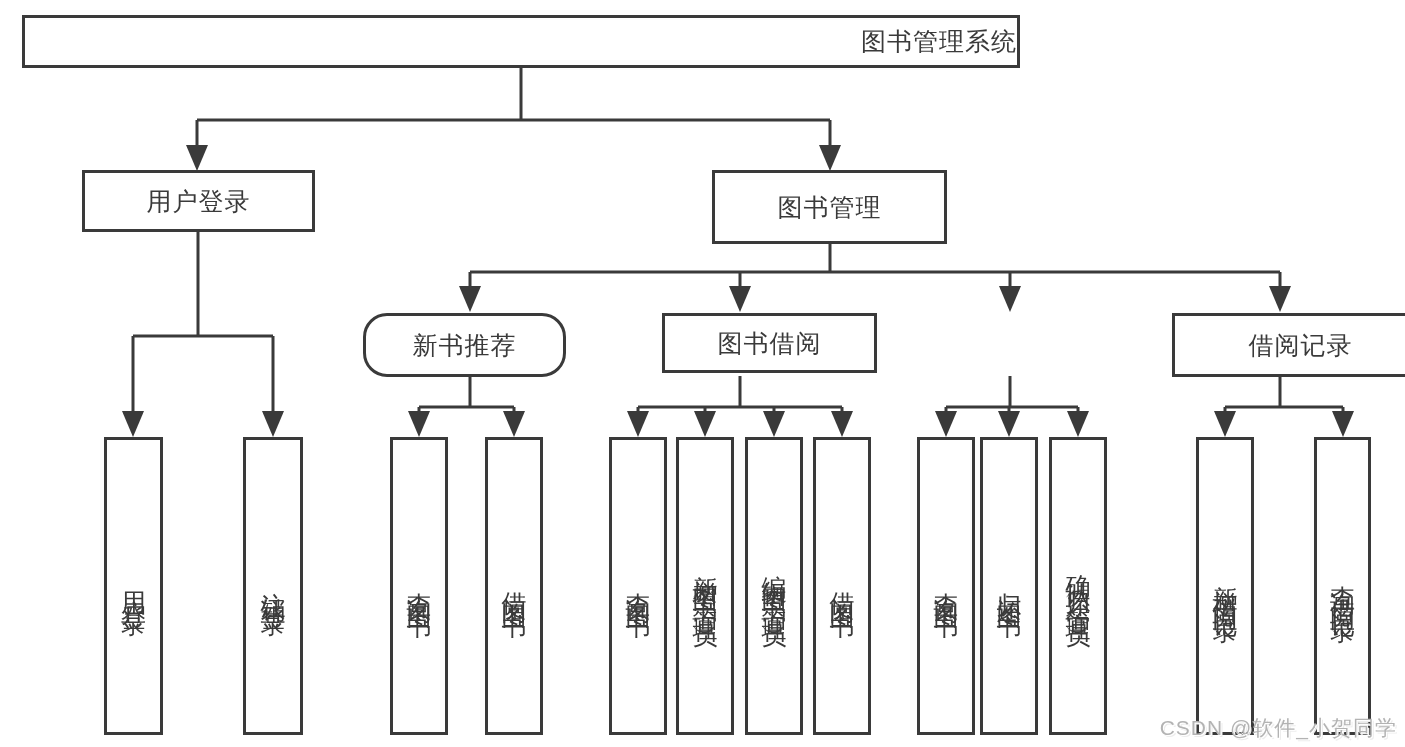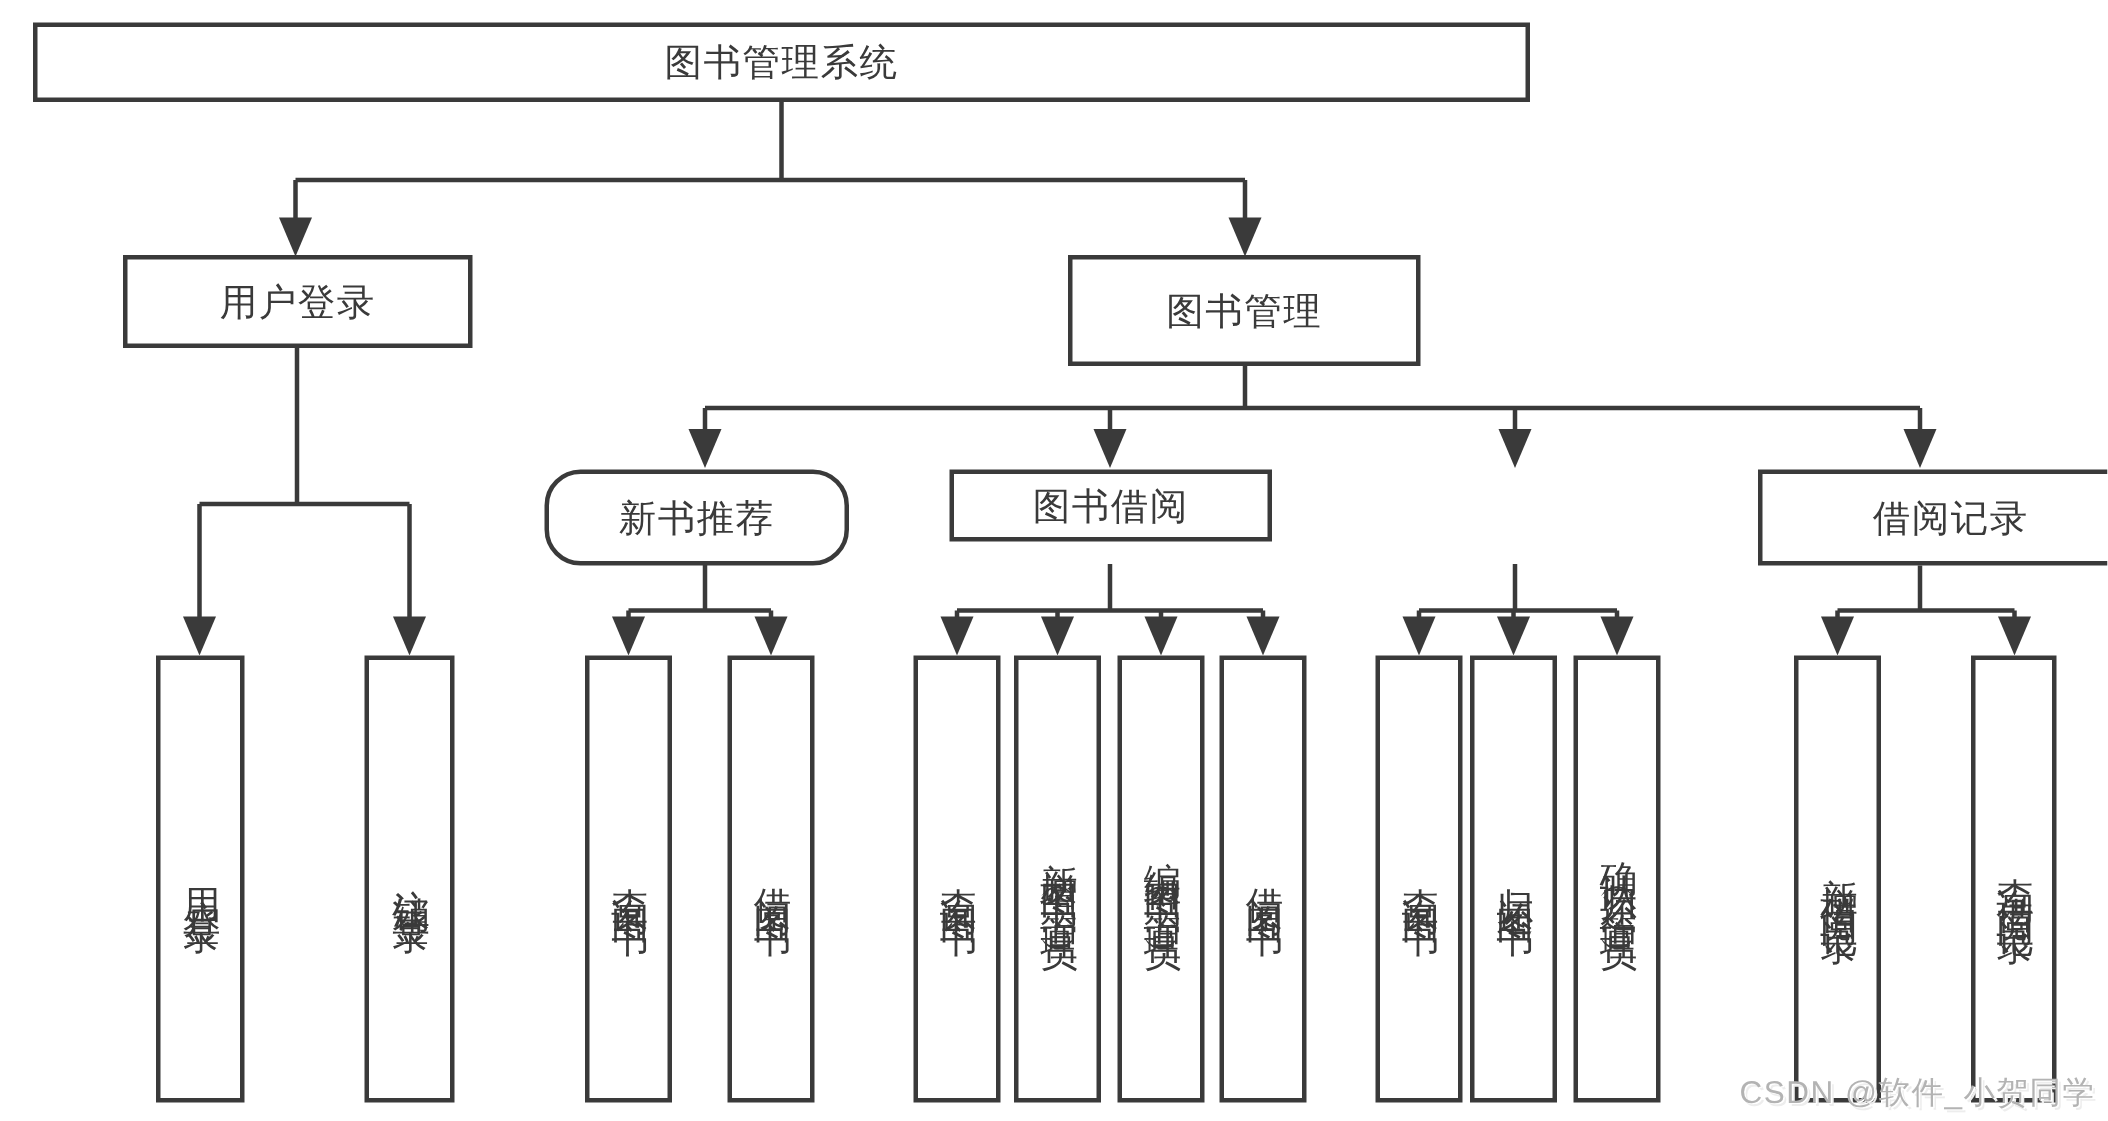--- a/index.html
+++ b/index.html
@@ -56,35 +56,35 @@
     <path d="M1010 376 V407 M946 407 H1078 M946 407 V412 M1009 407 V412 M1078 407 V412"></path>
     <polygon points="935,411 957,411 946,437" fill="#3a3a3a" stroke="none"></polygon>
     <polygon points="998,411 1020,411 1009,437" fill="#3a3a3a" stroke="none"></polygon>
     <polygon points="1067,411 1089,411 1078,437" fill="#3a3a3a" stroke="none"></polygon>
 
     <path d="M1280 376 V407 M1225 407 H1343 M1225 407 V412 M1343 407 V412"></path>
     <polygon points="1214,411 1236,411 1225,437" fill="#3a3a3a" stroke="none"></polygon>
     <polygon points="1332,411 1354,411 1343,437" fill="#3a3a3a" stroke="none"></polygon>
   </svg>
 
-  <div class="box" style="left:22px;top:15px;width:998px;height:53px;">
+  <div class="box" style="left:22px;top:15px;width:998px;height:53px;justify-content:flex-end;">
     <span class="hlabel">图书管理系统</span>
   </div>
 
   <div class="box" style="left:82px;top:170px;width:233px;height:62px;">
     <span class="hlabel">用户登录</span>
   </div>
   <div class="box" style="left:712px;top:170px;width:235px;height:74px;">
     <span class="hlabel">图书管理</span>
   </div>
 
   <div class="box" style="left:363px;top:313px;width:203px;height:64px;border-radius:24px;">
     <span class="hlabel">新书推荐</span>
   </div>
-  <div class="box" style="left:633px;top:313px;width:215px;height:48px;">
+  <div class="box" style="left:662px;top:313px;width:215px;height:60px;">
     <span class="hlabel">图书借阅</span>
   </div>
   <div class="box" style="left:1172px;top:313px;width:257px;height:64px;">
     <span class="hlabel">借阅记录</span>
   </div>
 
   <div class="box" style="left:104px;top:437px;width:59px;height:298px;">
     <span class="vlabel">用户登录</span>
   </div>
   <div class="box" style="left:243px;top:437px;width:60px;height:298px;">

